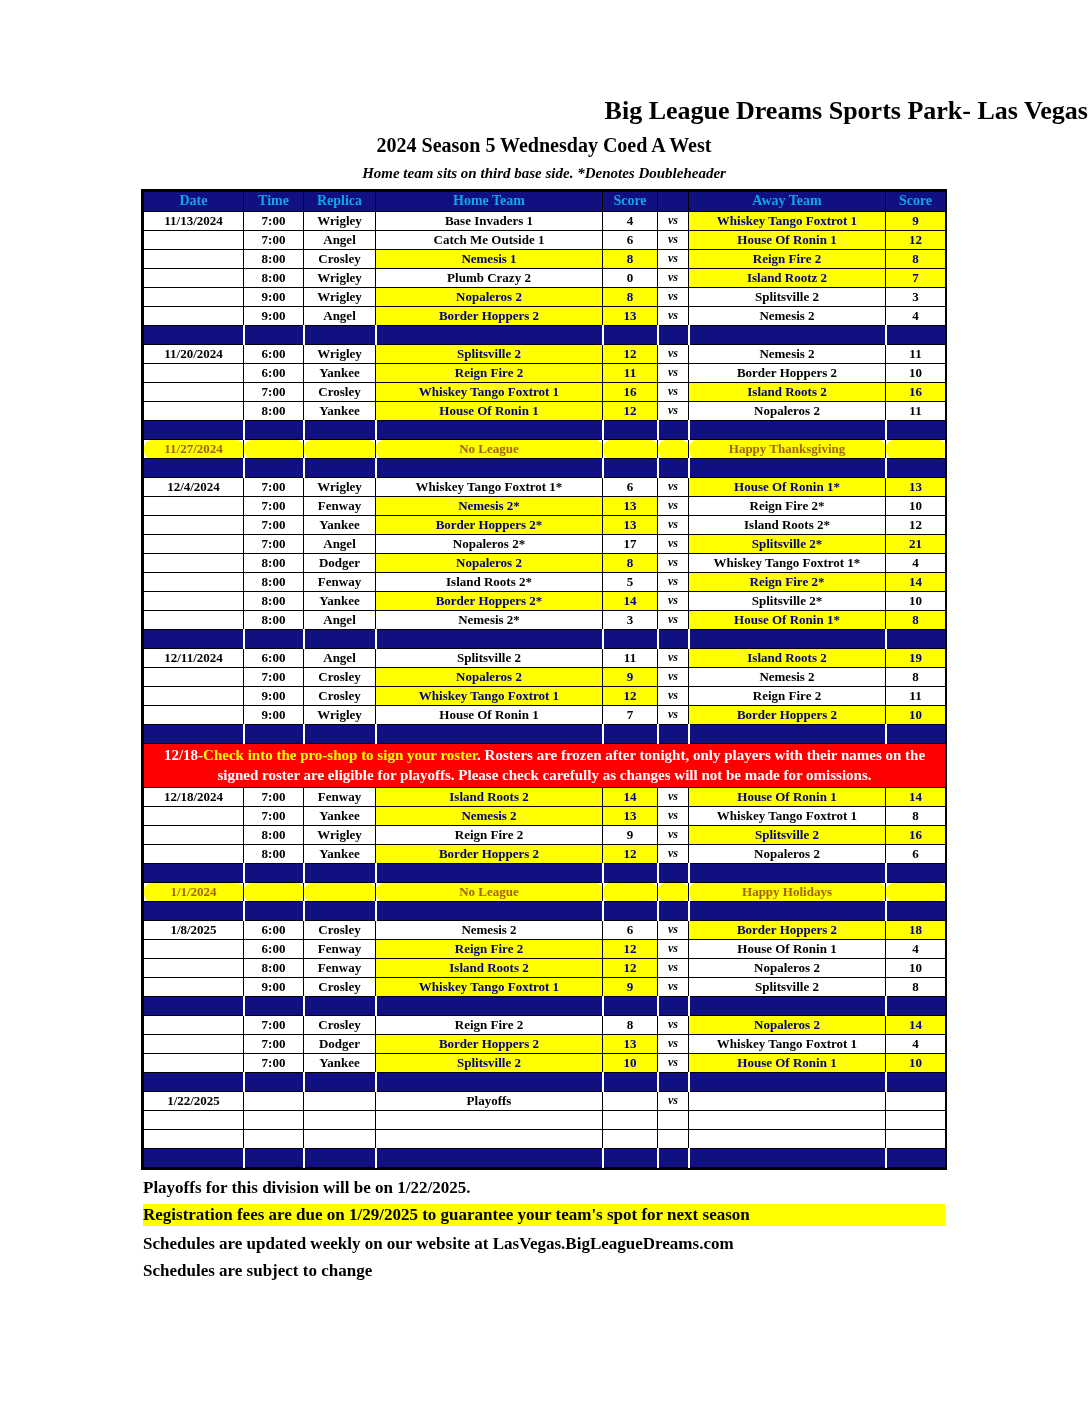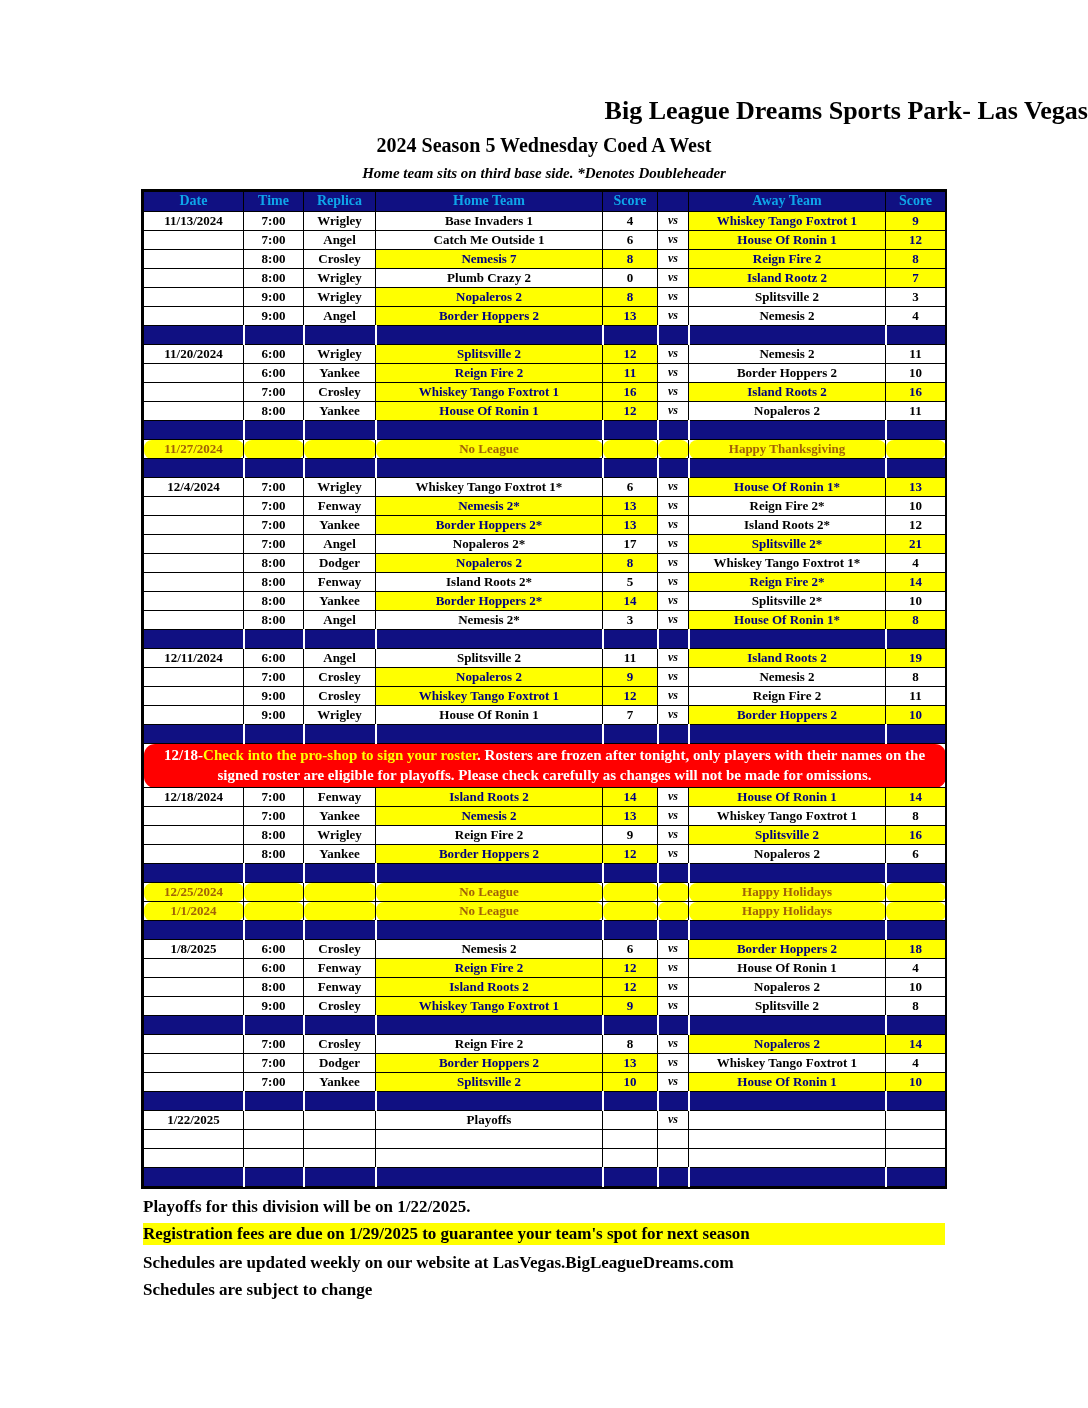--- a/index.html
+++ b/index.html
@@ -13,21 +13,21 @@
   td,th{border:1px solid #000;height:18px;padding:0 2px;text-align:center;
         font-weight:bold;font-size:13px;line-height:1.15;overflow:hidden;white-space:nowrap;}
   th{background:#101082;color:#0ea5e9;font-size:14px;height:19px;}
   td.hl{background:#FFFF00;color:#000080;}
   tr.separator-row td{background:#101082;border-left:2px solid #ffffff;border-right:2px solid #ffffff;}
   tr.separator-row td:first-child{border-left:1px solid #000;}
   tr.separator-row td:last-child{border-right:1px solid #000;}
   tr.special-row td{background:#FFFF00;color:#a16207;border-radius:8px;}
   td.vs{font-style:italic;font-size:12px;font-weight:bold;}
   tr.banner-row td{background:#FF0000;color:#ffffff;font-size:15px;white-space:normal;
-                   line-height:1.3;padding:2px 10px;height:auto;border-radius:11px;}
+                   line-height:1.3;padding:2px 10px;height:auto;}
   tr.banner-row .seg-yellow{color:#FFFF00;}
   tr.banner-row .seg-white{color:#ffffff;}
   .footer{width:802px;margin:7px auto 4px;font-weight:bold;font-size:17px;}
   .footer .line{margin:0 0 6px 0;line-height:1.25;}
   .footer .line.hl-line{background:#FFFF00;margin-bottom:7px;}
 </style>
 </head>
 <body>
 
 <div class="page">
@@ -77,21 +77,21 @@
             <td>Catch Me Outside 1</td>
             <td>6</td>
             <td class="vs">vs</td>
             <td class="hl">House Of Ronin 1</td>
             <td class="hl">12</td>
           </tr>
           <tr class="game-row">
             <td></td>
             <td>8:00</td>
             <td>Crosley</td>
-            <td class="hl">Nemesis 7</td>
+            <td class="hl">Nemesis 1</td>
             <td class="hl">8</td>
             <td class="vs">vs</td>
             <td class="hl">Reign Fire 2</td>
             <td class="hl">8</td>
           </tr>
           <tr class="game-row">
             <td></td>
             <td>8:00</td>
             <td>Wrigley</td>
             <td>Plumb Crazy 2</td>
@@ -384,30 +384,20 @@
             <td>6</td>
           </tr>
           <tr class="separator-row">
             <td></td>
             <td></td>
             <td></td>
             <td></td>
             <td></td>
             <td></td>
             <td></td>
-            <td></td>
-          </tr>
-          <tr class="special-row">
-            <td>12/25/2024</td>
-            <td></td>
-            <td></td>
-            <td>No League</td>
-            <td></td>
-            <td></td>
-            <td>Happy Holidays</td>
             <td></td>
           </tr>
           <tr class="special-row">
             <td>1/1/2024</td>
             <td></td>
             <td></td>
             <td>No League</td>
             <td></td>
             <td></td>
             <td>Happy Holidays</td>

